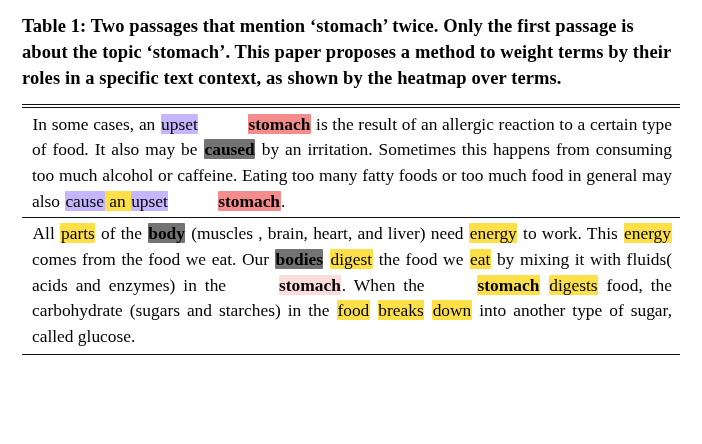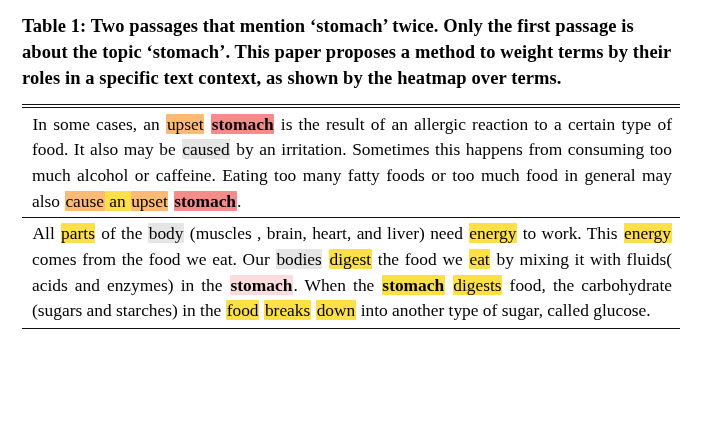--- a/index.html
+++ b/index.html
@@ -50,24 +50,24 @@
   }
   .mid-rule {
     border-top: 1.1px solid #111;
   }
   .passage.second {
     padding-top: 3px;
   }
   
   .h1 { background: #fbdcdc; }
   .h2 { background: #fde047; }
-  .h3 { background: #e5e5e5; }
-  .h4 { background: #fdba74; margin-top: 12px; }
+  .h3 { background: #737373; font-weight: bold; }
+  .h4 { background: #c4b5fd; margin-top: 12px; }
   .h5 { background: #f58c8c; }
-  .bold { font-weight: bold; }
+  .bold { font-weight: bold; margin-left: 44px; }
   .tok { padding: 0 0.5px; border-radius: 1px; }
 </style>
 </head>
 <body>
 
 <div class="page">
 
   <div class="caption">Table 1: Two passages that mention ‘stomach’ twice. Only the first passage is about the topic ‘stomach’. This paper proposes a method to weight terms by their roles in a specific text context, as shown by the heatmap over terms.</div>
 
   <div class="table-block">

